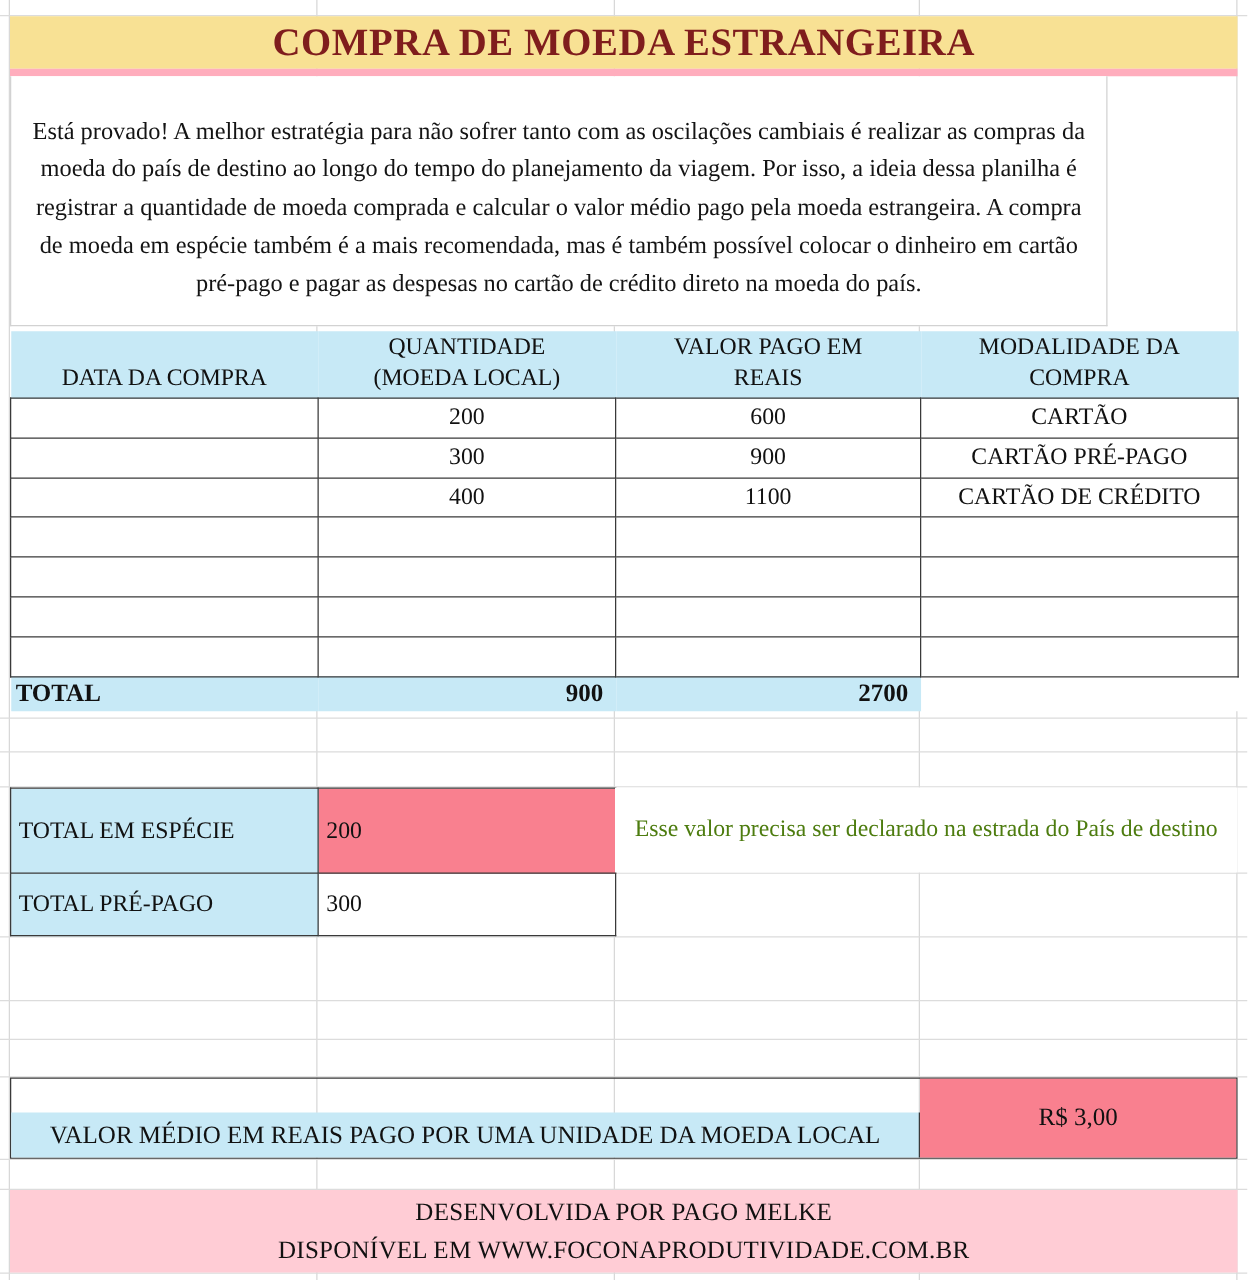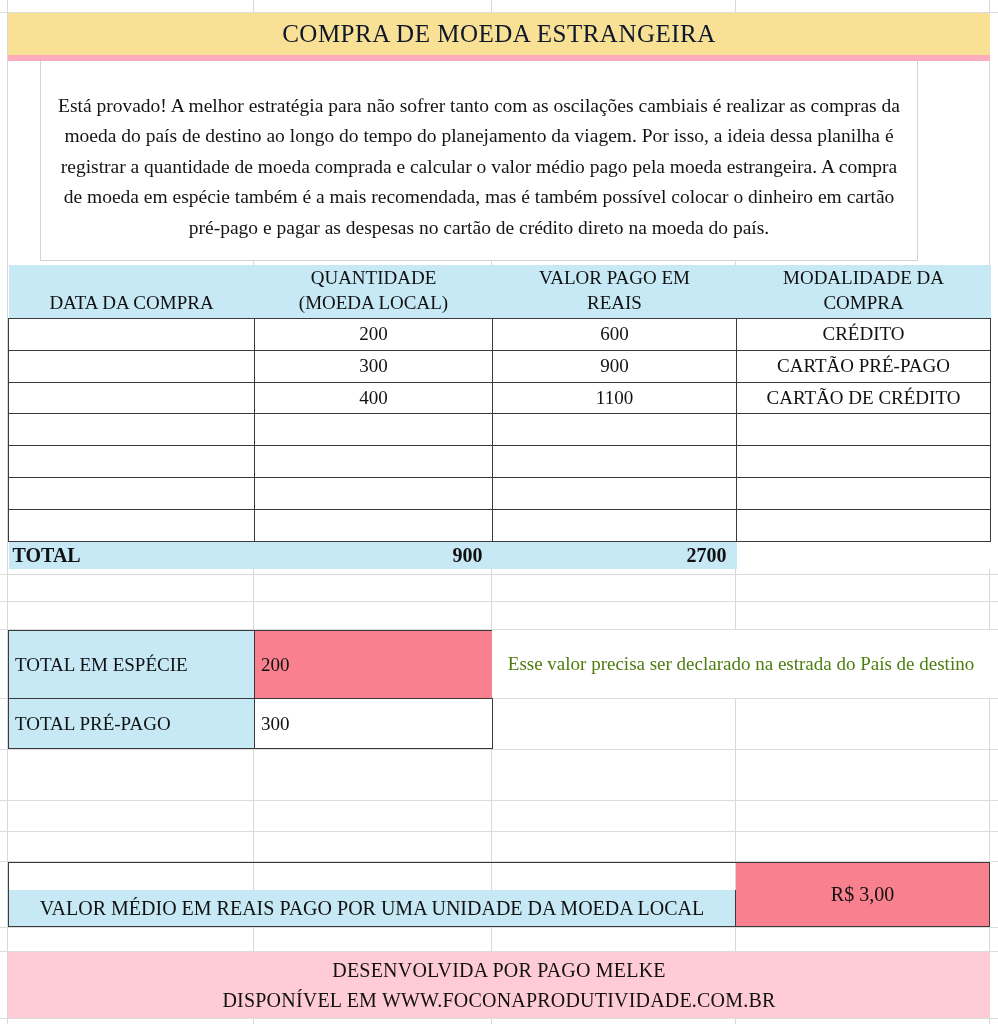--- a/index.html
+++ b/index.html
@@ -35,39 +35,39 @@
 
   .layer { position: absolute; z-index: 2; }
 
   
   #title-band {
     left: 8px; top: 13px; width: 982px; height: 42px;
     background: #f8e194;
     display: flex; align-items: center; justify-content: center;
   }
   #title-band .title-text {
-    font-weight: normal;
-    font-size: 25px;
+    font-weight: bold;
+    font-size: 31px;
     letter-spacing: 0.5px;
-    color: #0f172a;
+    color: #7f1d1d;
     font-family: "Liberation Serif", "DejaVu Serif", serif;
   }
   #title-underline {
     left: 8px; top: 55px; width: 982px; height: 6px;
     background: #ffadbd;
   }
 
   
   #description-block {
     left: 8px; top: 61px; width: 878px; height: 200px;
     background: #ffffff;
     border: 1px solid #d2d2d2;
     border-top: none;
     padding: 10px 14px 6px 14px;
-    display: flex; align-items: flex-start; justify-content: center; margin-left: 32px;
+    display: flex; align-items: flex-start; justify-content: center;
   }
   #description-text {
     font-size: 19.5px;
     line-height: 30.5px;
     text-align: center;
     color: #141414;
   }
 
   
   #purchase-table {
@@ -241,21 +241,21 @@
           <span>MODALIDADE DA</span><br>
           <span>COMPRA</span>
         </th>
       </tr>
     </thead>
     <tbody>
       <tr>
         <td></td>
         <td>200</td>
         <td>600</td>
-        <td>CRÉDITO</td>
+        <td>CARTÃO</td>
       </tr>
       <tr>
         <td></td>
         <td>300</td>
         <td>900</td>
         <td>CARTÃO PRÉ-PAGO</td>
       </tr>
       <tr>
         <td></td>
         <td>400</td>

